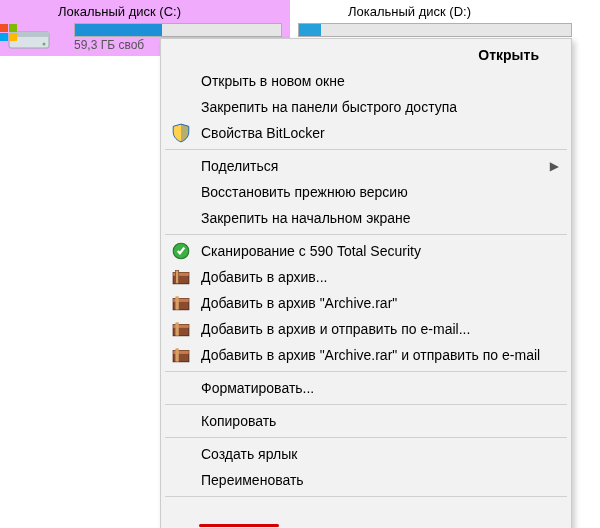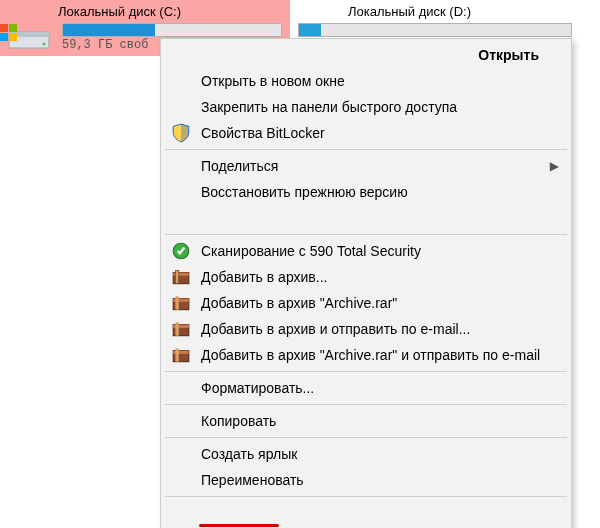--- a/index.html
+++ b/index.html
@@ -14,33 +14,32 @@
   }
   .drives {
     display: flex;
     padding: 0;
   }
   .drive {
     width: 290px;
     padding: 2px 4px;
   }
   .drive.selected {
-    background: #fca5a5;
+    background: #f0abfc;
   }
   .drive-title {
     font-size: 13px;
     padding: 2px 10px 2px 54px;
     color: #000;
   }
   .drive-body {
     display: flex;
     align-items: center;
-    gap: 12px;
+    gap: 24px;
     padding: 2px 4px;
-    font-family: Liberation Mono, monospace;
   }
   .drive-icon {
     width: 42px;
     height: 28px;
     flex-shrink: 0;
   }
   .drive-info {
     flex: 1;
   }
   .capacity-bar {
@@ -210,20 +209,21 @@
     <span class="mi-icon"></span>
     <span class="mi-label">Поделиться</span>
     <span class="chevron">▶</span>
   </div>
   <div class="menu-item">
     <span class="mi-icon"></span>
     <span class="mi-label">Восстановить прежнюю версию</span>
   </div>
   <div class="menu-item">
     <span class="mi-icon"></span>
+    <span class="mi-label">Закрепить на начальном экране</span>
   </div>
 
   <div class="menu-sep"></div>
 
   <div class="menu-item">
     <span class="mi-icon">
       <svg viewBox="0 0 18 18">
           <circle cx="9" cy="9" r="7" fill="#3cb043" stroke="#2a7a2f"></circle>
           <path d="M6 9 L8 11 L12 6" stroke="#fff" stroke-width="2" fill="none"></path>
         </svg>

